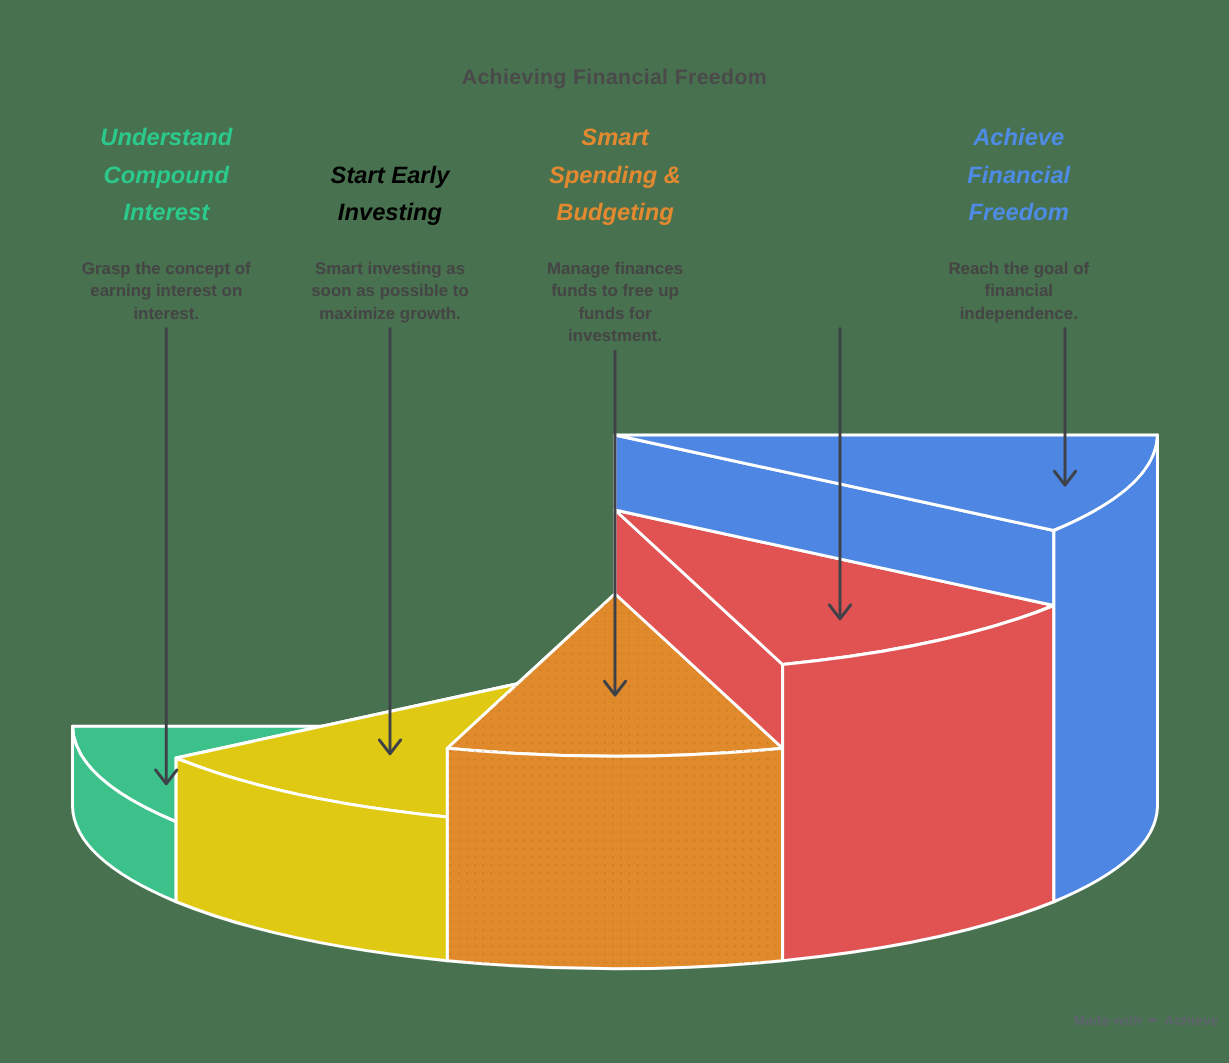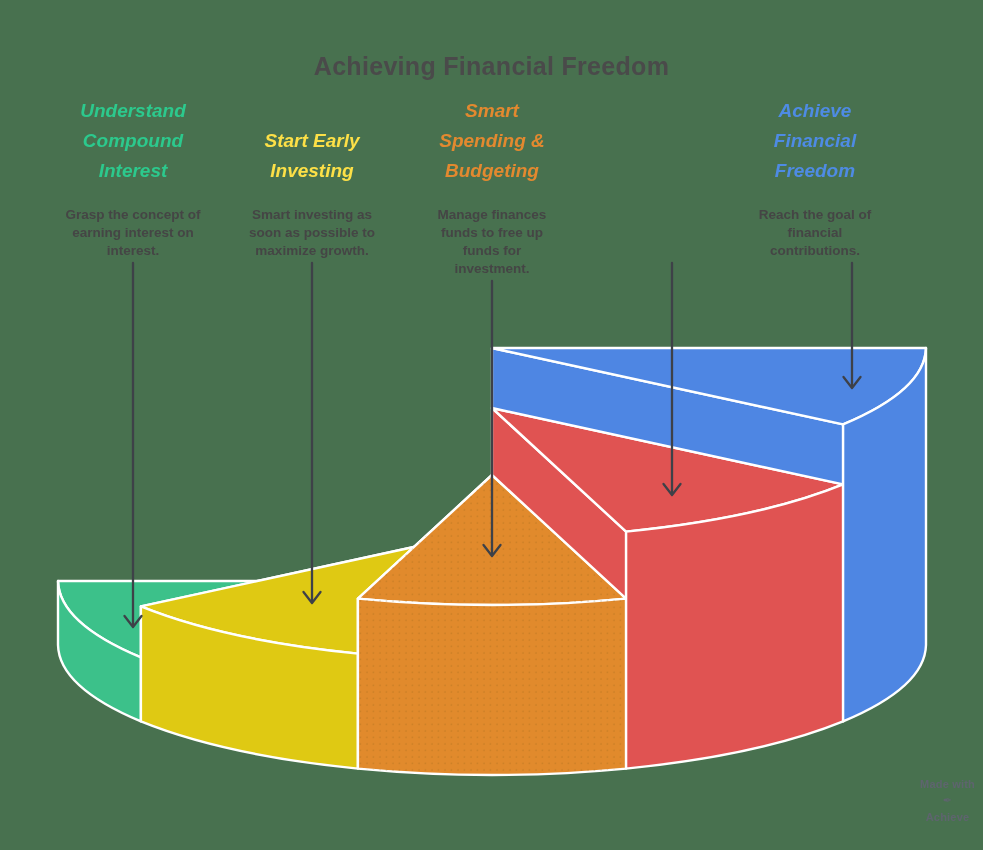--- a/index.html
+++ b/index.html
@@ -3,21 +3,21 @@
 <meta charset="utf-8">
 <style>
   html,body{margin:0;padding:0;}
   body{
     width:983px;height:850px;position:relative;overflow:hidden;
     font-family:"Liberation Sans","DejaVu Sans",sans-serif;
   }
   .canvas{position:absolute;inset:0;}
   .page-title{
     position:absolute;top:52px;left:0;width:100%;text-align:center;
-    font-size:25px;font-weight:800;letter-spacing:.3px;margin:0;
+    font-size:17px;font-weight:800;letter-spacing:.3px;margin:0;
   }
   .step{position:absolute;top:112px;width:170px;text-align:center;}
   .step-heading{
     height:74px;display:flex;align-items:flex-end;justify-content:center;
     font-size:19px;font-weight:800;line-height:30px;white-space:pre-line;font-style:italic;
   }
   .step-desc{
     margin-top:20px;font-size:13.5px;font-weight:600;line-height:18px;
     white-space:pre-line;
   }
@@ -36,42 +36,42 @@
 
   <div class="step" style="left:48px">
     <div class="step-heading" style="color: rgb(44, 201, 141);">Understand
 Compound
 Interest</div>
     <div class="step-desc" style="color: rgb(69, 69, 69);">Grasp the concept of
 earning interest on
 interest.</div>
   </div>
   <div class="step" style="left:227px">
-    <div class="step-heading" style="color: #fde047;">Start Early
+    <div class="step-heading" style="color: #000000;">Start Early
 Investing</div>
     <div class="step-desc" style="color: rgb(69, 69, 69);">Smart investing as
 soon as possible to
 maximize growth.</div>
   </div>
   <div class="step" style="left:407px">
     <div class="step-heading" style="color: rgb(227, 137, 47); text-align: center;">Smart
 Spending &amp;
 Budgeting</div>
     <div class="step-desc" style="color: rgb(69, 69, 69);">Manage finances
 funds to free up
 funds for
 investment.</div>
   </div>
   <div class="step" style="left:730px">
     <div class="step-heading" style="color: rgb(78, 139, 228);">Achieve
 Financial
 Freedom</div>
     <div class="step-desc" style="color: rgb(69, 69, 69);">Reach the goal of
 financial
-contributions.</div>
+independence.</div>
   </div>
 
   <svg id="chart" width="983" height="850" viewBox="0 0 983 850">
     <defs>
       <pattern id="dotpat" width="6.5" height="6.5" patternUnits="userSpaceOnUse">
         <circle cx="3" cy="3" r="0.8" fill="#8B6114" opacity="0.30"></circle>
       </pattern>
     </defs>
     <g id="slices">
         <path d="M492,581 L58,581 Q59,623.1 140.9,657.4 Z" fill="#3CC18A" stroke="#FFFFFF" stroke-width="2.4" stroke-linejoin="round"></path>
@@ -108,19 +108,19 @@
           <line x1="672" y1="263" x2="672" y2="494"></line>
           <path d="M663.5,484 L672,495 L680.5,484"></path>
         </g>
         <g stroke="#3E4148" stroke-width="2.3" fill="none" stroke-linecap="round" stroke-linejoin="round">
           <line x1="852" y1="263" x2="852" y2="387"></line>
           <path d="M843.5,377 L852,388 L860.5,377"></path>
         </g>
       </g>
   </svg>
 
-  <div class="watermark" style="color: rgb(94, 100, 110); flex-direction: column;">
+  <div class="watermark" style="color: rgb(94, 100, 110);">
     <span>Made with</span>
     <span>✒</span>
     <span>Achieve</span>
   </div>
 
 </div>
 
 </body></html>

